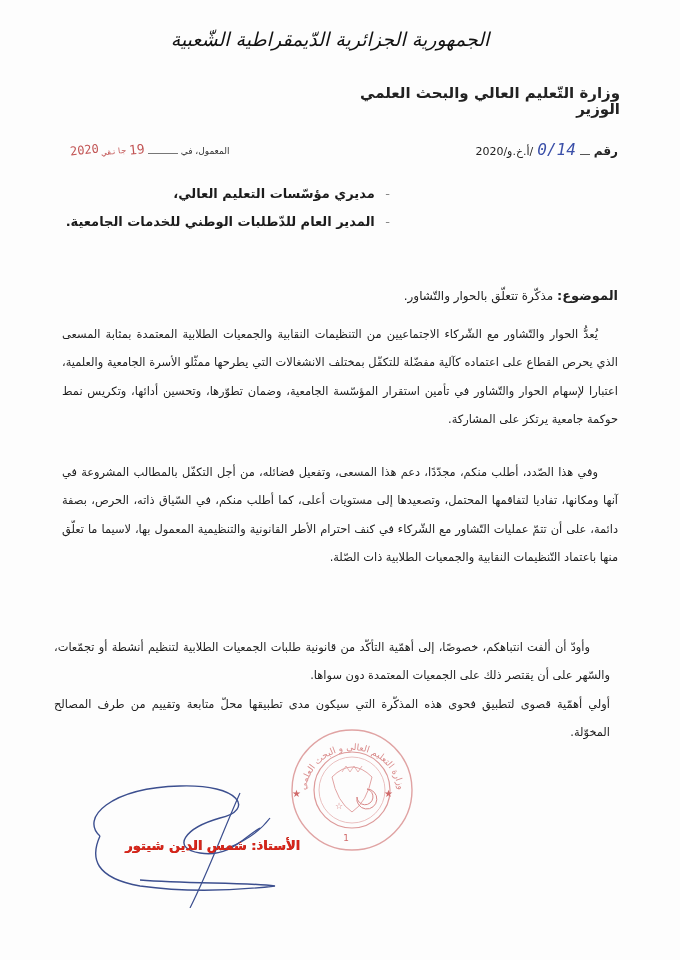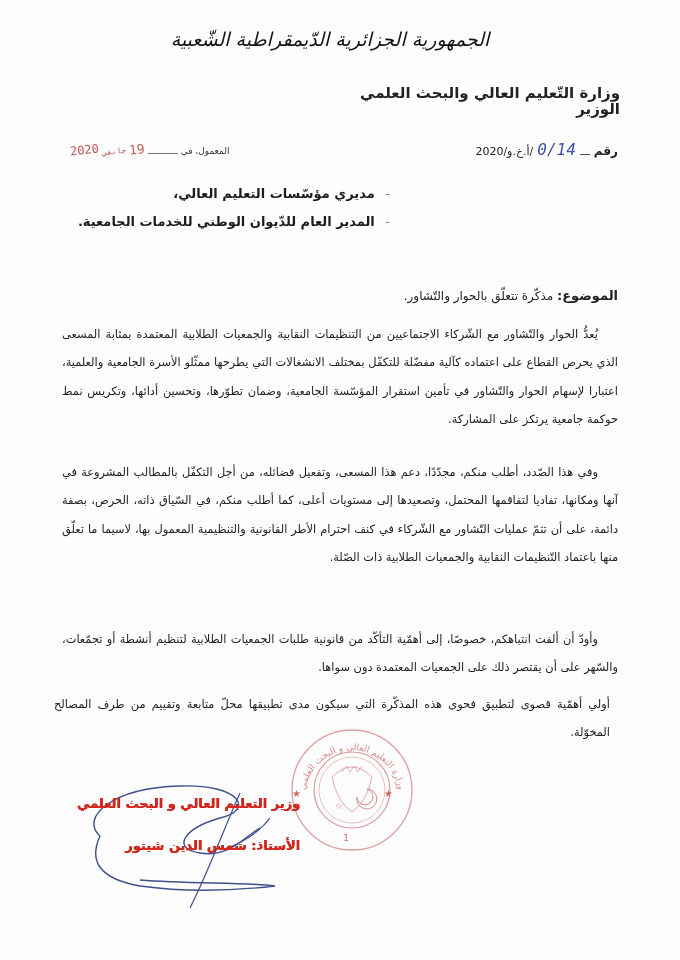--- a/index.html
+++ b/index.html
@@ -195,32 +195,32 @@
     <span class="date-stamp">2020</span>
   </div>
 
   <div class="abs recipients">
     <div class="rec-item">
       <span class="dash">-</span>
       <span>مديري مؤسّسات التعليم العالي،</span>
     </div>
     <div class="rec-item">
       <span class="dash">-</span>
-      <span>المدير العام للدّيوان الوطني للخدمات الجامعية.</span>
+      <span>المدير العام للدّطلبات الوطني للخدمات الجامعية.</span>
     </div>
   </div>
 
   <div class="abs subject">
     <span class="subject-label">الموضوع:</span>
     <span>مذكّرة تتعلّق بالحوار والتّشاور.</span>
   </div>
 
   <p class="abs body-text p1" style="margin:0;">يُعدُّ الحوار والتّشاور مع الشّركاء الاجتماعيين من التنظيمات النقابية والجمعيات الطلابية المعتمدة بمثابة المسعى الذي يحرص القطاع على اعتماده كآلية مفضّلة للتكفّل بمختلف الانشغالات التي يطرحها ممثّلو الأسرة الجامعية والعلمية، اعتبارا لإسهام الحوار والتّشاور في تأمين استقرار المؤسّسة الجامعية، وضمان تطوّرها، وتحسين أدائها، وتكريس نمط حوكمة جامعية يرتكز على المشاركة.</p>
   <p class="abs body-text p2" style="margin:0;">وفي هذا الصّدد، أطلب منكم، مجدّدًا، دعم هذا المسعى، وتفعيل فضائله، من أجل التكفّل بالمطالب المشروعة في آنها ومكانها، تفاديا لتفاقمها المحتمل، وتصعيدها إلى مستويات أعلى، كما أطلب منكم، في السّياق ذاته، الحرص، بصفة دائمة، على أن تتمّ عمليات التّشاور مع الشّركاء في كنف احترام الأطر القانونية والتنظيمية المعمول بها، لاسيما ما تعلّق منها باعتماد التّنظيمات النقابية والجمعيات الطلابية ذات الصّلة.</p>
-  <p class="abs body-text p3" style="margin:0;">وأودّ أن ألفت انتباهكم، خصوصًا، إلى أهمّية التأكّد من قانونية طلبات الجمعيات الطلابية لتنظيم أنشطة أو تجمّعات، والسّهر على أن يقتصر ذلك على الجمعيات المعتمدة دون سواها.</p>
+  <p class="abs body-text p3" style="margin:8px;">وأودّ أن ألفت انتباهكم، خصوصًا، إلى أهمّية التأكّد من قانونية طلبات الجمعيات الطلابية لتنظيم أنشطة أو تجمّعات، والسّهر على أن يقتصر ذلك على الجمعيات المعتمدة دون سواها.</p>
   <p class="abs body-text p4" style="margin:8px;">أولي أهمّية قصوى لتطبيق فحوى هذه المذكّرة التي سيكون مدى تطبيقها محلّ متابعة وتقييم من طرف المصالح المخوّلة.</p>
 
   <div class="abs stamp">
     <svg width="130" height="126" viewBox="0 0 130 126">
       <defs>
         <path id="sealArc" d="M 18,70 A 47,47 0 1,1 112,70"></path>
       </defs>
       <circle cx="65" cy="63" r="60" fill="none" stroke="#e0a3a3" stroke-width="1.4"></circle>
       <circle cx="65" cy="63" r="38" fill="none" stroke="#dd9a9a" stroke-width="1.2"></circle>
       <circle cx="65" cy="63" r="33" fill="none" stroke="#e5b0b0" stroke-width="0.8"></circle>
@@ -237,17 +237,16 @@
     </svg>
   </div>
 
   <div class="abs signature-block">
     <svg class="sig-scribble" viewBox="0 0 240 150">
       <path d="M30,78 C10,60 40,30 110,28 C170,26 185,52 150,60 C115,70 100,90 130,95 C160,100 175,78 190,70" fill="none" stroke="#3c4f8f" stroke-width="1.4"></path>
       <path d="M30,78 C20,100 25,120 70,128 C120,135 170,132 205,128 C175,124 120,126 70,122" fill="none" stroke="#3c4f8f" stroke-width="1.4"></path>
       <path d="M170,35 C150,80 140,110 120,150" fill="none" stroke="#3c4f8f" stroke-width="1.2"></path>
       <path d="M200,60 C185,80 160,90 150,92" fill="none" stroke="#3c4f8f" stroke-width="1.2"></path>
     </svg>
-    <div class="sig-title">وزير التعليم العالي و البحث العلمي</div>
     <div class="sig-name">الأستاذ: شمس الدين شيتور</div>
   </div>
 
 </div>
 
 </body></html>

